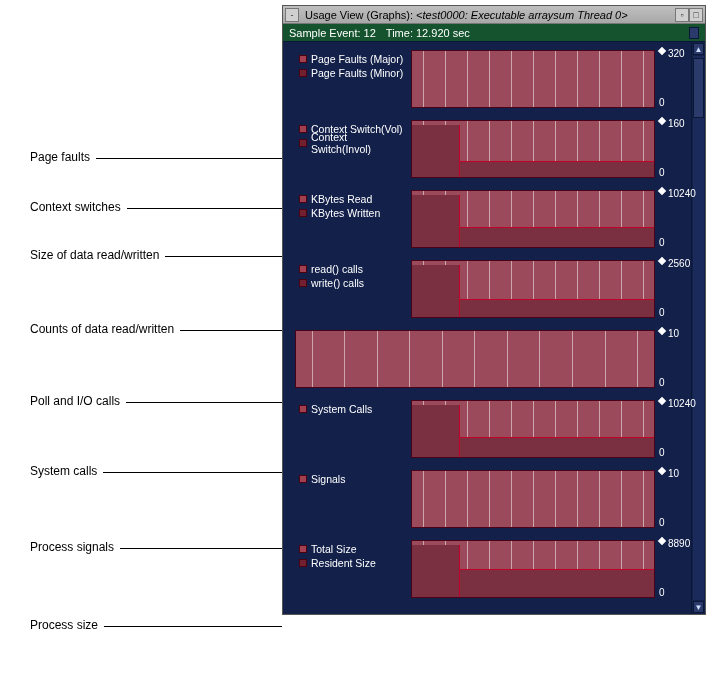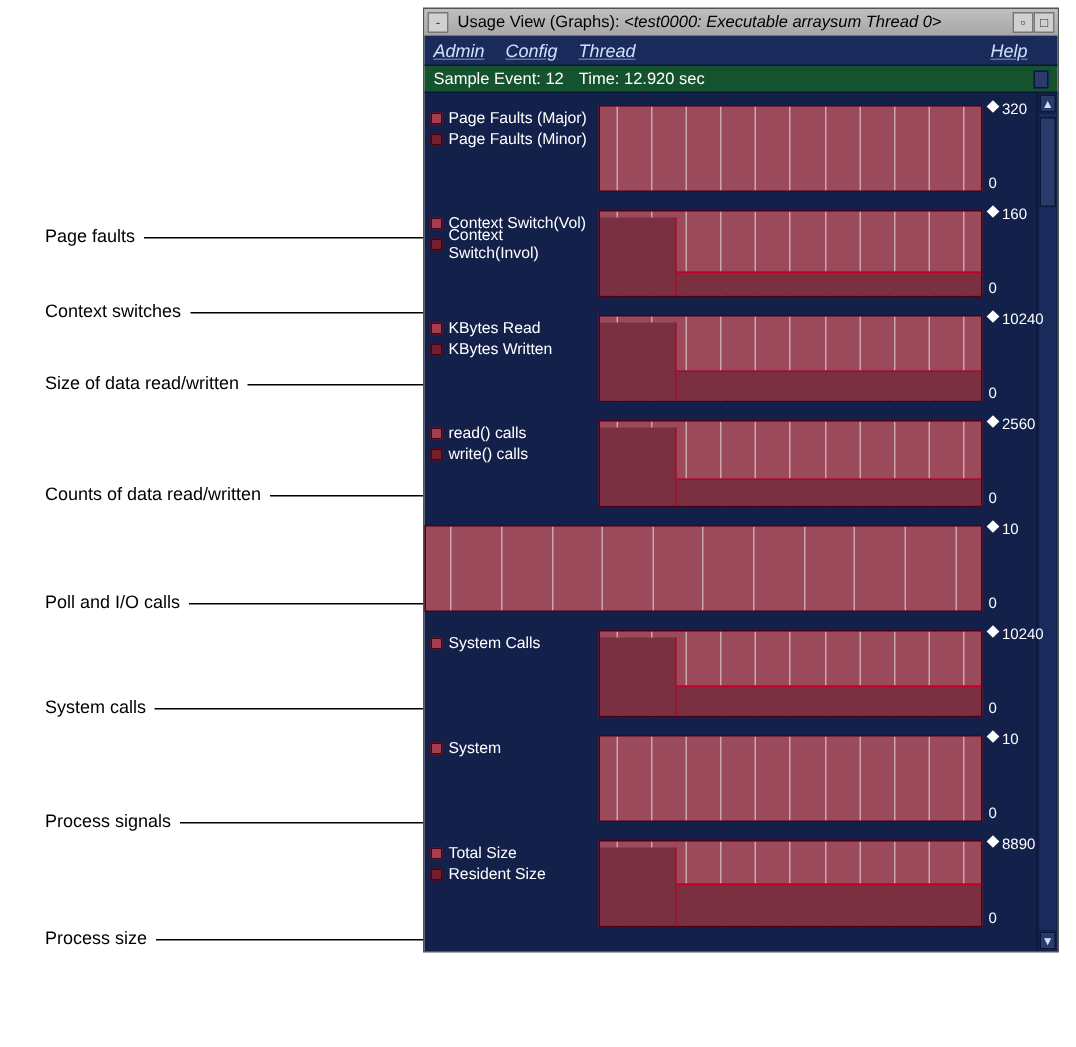--- a/index.html
+++ b/index.html
@@ -99,21 +99,21 @@
     width: 10px; height: 12px;
     background: #2a3a6a;
     border: 1px solid #0a1838;
   }
   .graphs-area {
     display: flex;
     background: #12204a;
   }
   .graphs-col {
     flex: 1;
-    padding: 6px 0 6px 0;
+    padding: 6px 0 6px 12px;
   }
   .right-gutter {
     width: 14px;
     background: #12204a;
     border-left: 1px solid #0a1838;
     display: flex; flex-direction: column;
   }
   .right-gutter .arrow {
     height: 12px;
     background: #2a3a6a;
@@ -224,27 +224,20 @@
 
   <div class="titlebar">
     <div class="tb-btn">-</div>
     <div class="title-text">
       <span class="prefix">Usage View (Graphs): </span><span>&lt;test0000: Executable arraysum Thread 0&gt;</span>
     </div>
     <div class="tb-btn">▫</div>
     <div class="tb-btn">□</div>
   </div>
 
-  <div class="menubar">
-    <span class="menu-item">Admin</span>
-    <span class="menu-item">Config</span>
-    <span class="menu-item">Thread</span>
-    <span class="menu-spacer"></span>
-    <span class="menu-item">Help</span>
-  </div>
 
   <div class="statusbar">
     <span>Sample Event: 12</span>
     <span class="sb-gap"></span>
     <span>Time: 12.920 sec</span>
     <div class="sb-knob"></div>
   </div>
 
   <div class="graphs-area">
     <div class="graphs-col" id="graphs-col">
@@ -459,21 +452,21 @@
                 <span>10240</span>
               </div>
               <div class="tick-bot">0</div>
             </div>
           </div>
         </div>
         <div class="panel">
           <div class="labels">
             <div class="lrow">
               <span class="swatch"></span>
-              <span>System</span>
+              <span>Signals</span>
             </div>
           </div>
           <div class="graphbox">
             <div class="plot">
               <div class="grid">
                 <div></div>
                 <div></div>
                 <div></div>
                 <div></div>
                 <div></div>

